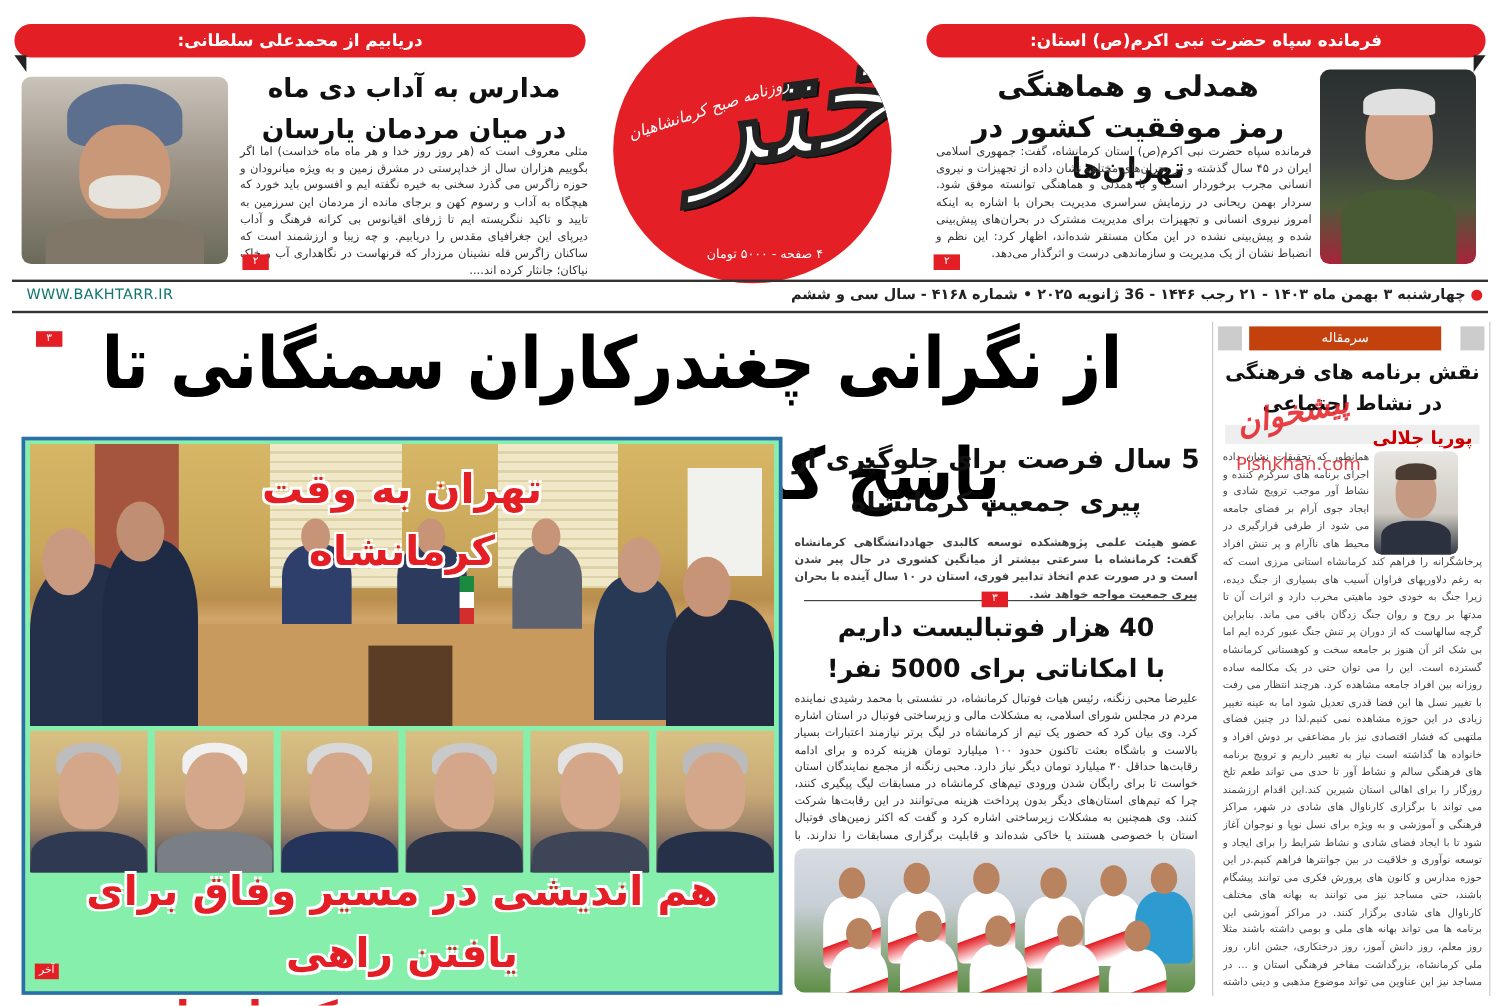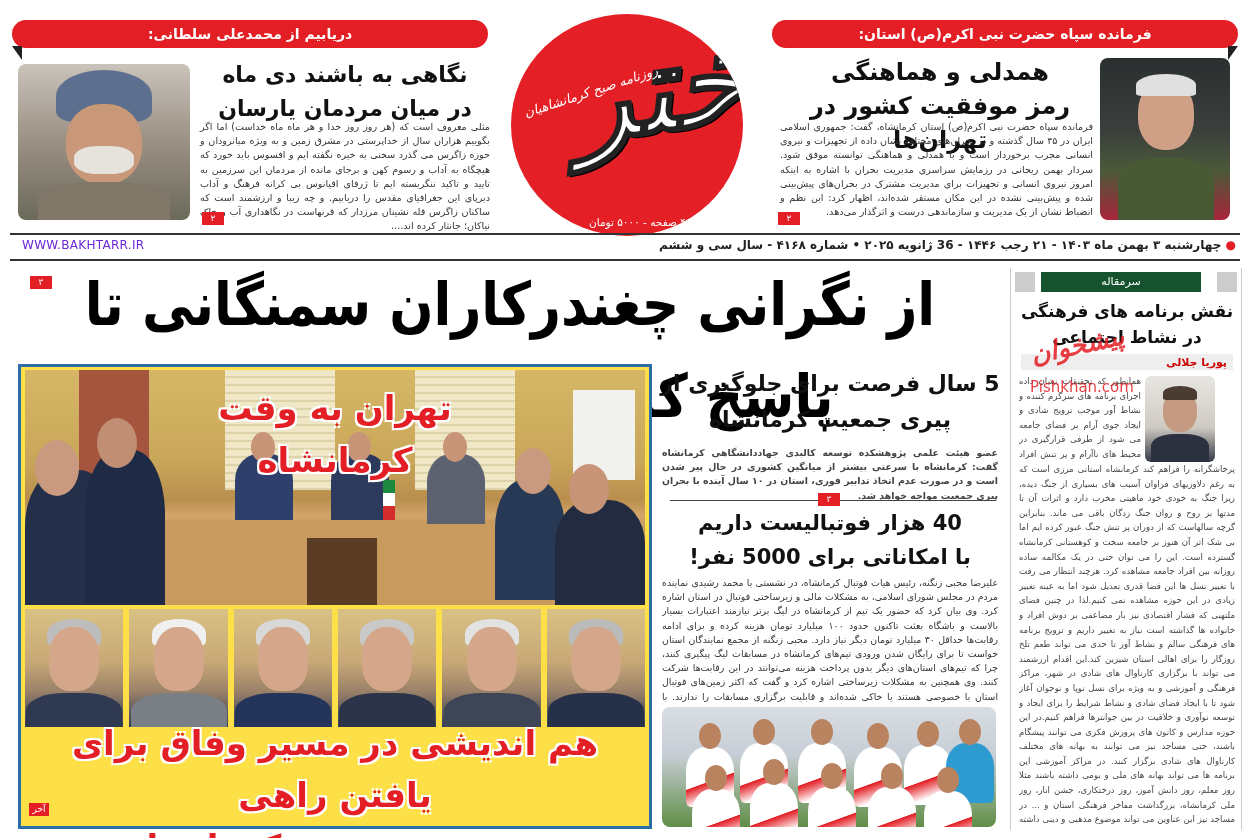--- a/index.html
+++ b/index.html
@@ -18,56 +18,56 @@
 
   .photo { position: absolute; border-radius: 8px; overflow: hidden; }
 
   
   .logo { position: absolute; left: 511px; top: 14px; width: 232px; width: 232px; height: 222px; border-radius: 50%;
           background: #e41f25; overflow: hidden; }
   .logo-word { position: absolute; color: #fff; font-family: "DejaVu Serif", serif; font-weight: bold; font-style: italic;
                font-size: 120px; line-height: 1; left: 60px; top: 10px; transform: rotate(-8deg);
                text-shadow: 0 0 0 #000, 2px 2px 0 #000; -webkit-text-stroke: 2px #222; }
   .logo-tag { position: absolute; color: #fff; font-size: 13px; font-style: italic; left: 10px; top: 70px; transform: rotate(-18deg); }
-  .logo-price { position: absolute; color: #fff; font-size: 10.5px; left: 78px; bottom: 8px; }
+  .logo-price { position: absolute; color: #fff; font-size: 10.5px; left: 78px; bottom: 18px; }
 
   
   .rule { position: absolute; left: 10px; right: 10px; height: 1.5px; background: #333; }
   .dateline { position: absolute; right: 14px; top: 238px; font-size: 12px; font-weight: bold; color: #222; }
-  .website { position: absolute; left: 22px; top: 238px; font-size: 12px; color: #6d28d9; direction: ltr; letter-spacing: 0.3px; }
+  .website { position: absolute; left: 22px; top: 238px; font-size: 12px; color: #0f766e; direction: ltr; letter-spacing: 0.3px; }
 
   .headline-main { position: absolute; left: 26px; top: 270px; width: 968px; text-align: center; font-family: "DejaVu Sans", sans-serif;
                    font-weight: 900; font-size: 52px; line-height: 80px; color: #000; letter-spacing: -1px; transform: scaleY(1.15); }
 
   
-  .center-frame { position: absolute; left: 18px; top: 364px; width: 634px; height: 465px; border: 3px solid #2d6ea8; background: #fde047; }
+  .center-frame { position: absolute; left: 18px; top: 364px; width: 634px; height: 465px; border: 3px solid #2d6ea8; background: #86efac; }
   .meeting-photo { position: absolute; left: 4px; top: 3px; width: 620px; height: 235px;
                    background: linear-gradient(180deg, #d6b766 0%, #c9a75a 38%, #b98e4d 55%, #d2a56a 62%, #7a5a3f 100%); overflow: hidden; }
   .overlay-headline { position: absolute; font-weight: 900; color: #e31e24; text-shadow: 2px 2px 0 #fff, -2px -2px 0 #fff, 2px -2px 0 #fff, -2px 2px 0 #fff; }
   .portrait-row { position: absolute; left: 4px; top: 242px; width: 620px; height: 118px; display: flex; gap: 6px; }
   .portrait { flex: 1; background: linear-gradient(180deg, #d9c184 0%, #c7a876 45%, #9a8169 70%, #2f3a55 100%); position: relative; overflow: hidden; }
   .portrait .face { position: absolute; left: 50%; top: 18px; width: 50px; height: 64px; margin-left: -25px; border-radius: 45% 45% 40% 40%; background: #d4a78a; }
   .portrait .hair { position: absolute; left: 50%; top: 10px; width: 54px; height: 28px; margin-left: -27px; border-radius: 50% 50% 20% 20%; background: #bbb; }
   .portrait .suit { position: absolute; left: 50%; bottom: -10px; width: 96px; height: 44px; margin-left: -48px; border-radius: 40% 40% 0 0; background: #263049; }
 
   
   .mid-title { position: absolute; left: 660px; width: 340px; text-align: center; font-weight: bold; color: #111; }
   .mid-body { position: absolute; left: 662px; width: 336px; font-size: 9.4px; line-height: 14.2px; text-align: justify; color: #333; }
   .team-photo { position: absolute; left: 662px; top: 707px; width: 334px; height: 120px; border-radius: 8px; overflow: hidden;
                 background: linear-gradient(180deg, #d8dde2 0%, #c8ced6 40%, #5f8e46 100%); }
   .player { position: absolute; width: 48px; height: 60px; border-radius: 40% 40% 10% 10%; background: linear-gradient(160deg, #fff 55%, #e31e24 56%, #fff 80%); }
   .player .h { position: absolute; left: 13px; top: -24px; width: 22px; height: 26px; border-radius: 50%; background: #b98360; }
 
   
   .editorial { position: absolute; left: 1010px; top: 268px; width: 232px; height: 562px; border-left: 1px solid #ccc; border-right: 1px solid #ccc; }
-  .ed-label { position: absolute; left: 30px; top: 4px; width: 160px; height: 20px; background: #14532d; color: #fff; font-size: 11px; text-align: center; line-height: 20px; }
+  .ed-label { position: absolute; left: 30px; top: 4px; width: 160px; height: 20px; background: #c2410c; color: #fff; font-size: 11px; text-align: center; line-height: 20px; }
   .ed-label-side { position: absolute; top: 4px; width: 20px; height: 20px; background: #ccc; }
   .ed-title { position: absolute; left: 6px; top: 30px; width: 220px; text-align: center; font-weight: bold; font-size: 17px; line-height: 26px; color: #111; }
   .ed-author-bar { position: absolute; left: 10px; top: 86px; width: 212px; height: 16px; background: #eee; }
-  .ed-author { position: absolute; right: 14px; top: 88px; font-size: 11px; color: #c00; font-weight: bold; margin-left: 24px; }
+  .ed-author { position: absolute; right: 14px; top: 88px; font-size: 15px; color: #c00; font-weight: bold; margin-left: 24px; }
   .ed-photo { position: absolute; left: 134px; top: 108px; width: 70px; height: 86px; border-radius: 6px;
               background: linear-gradient(180deg, #e8e6e2 0%, #cfcac2 60%, #343944 100%); overflow: hidden; }
   .ed-body { position: absolute; font-size: 8.6px; line-height: 14.6px; text-align: justify; color: #444; }
 
   .watermark { position: absolute; left: 1030px; top: 330px; color: #e31e24; font-size: 26px; font-weight: bold; font-style: italic; opacity: 0.85; transform: rotate(-12deg); }
   .watermark2 { position: absolute; left: 1030px; top: 378px; color: #e31e24; font-size: 15px; opacity: 0.85; direction: ltr; }
 </style>
 </head>
 <body>
 
@@ -95,21 +95,21 @@
 <div class="banner-tail" style="left:12px; top:46px; border-width:0 10px 14px 0; border-color:transparent #222 transparent transparent;"></div>
 
 <div class="photo" style="left:18px; top:64px; width:172px; height:156px; background:linear-gradient(180deg,#c9c3ba 0%,#9a9084 50%,#6b6a5a 100%);">
   <div style="position:absolute; left:38px; top:6px; width:96px; height:52px; border-radius:50% 50% 20% 20%; background:#5c6f8e;"></div>
   <div style="position:absolute; left:48px; top:40px; width:76px; height:80px; border-radius:45%; background:#c99878;"></div>
   <div style="position:absolute; left:56px; top:82px; width:60px; height:28px; border-radius:40%; background:#e6e2dc;"></div>
   <div style="position:absolute; left:20px; top:118px; width:132px; height:40px; border-radius:40% 40% 0 0; background:#807768;"></div>
 </div>
 
 <div class="teaser-title" style="left:200px; top:58px; width:290px; font-size:22px;">
-  <div>نگاهی به باشند دی ماه</div>
+  <div>مدارس به آداب دی ماه</div>
   <div>در میان مردمان یارسان</div>
 </div>
 <div class="teaser-body" style="left:200px; top:120px; width:290px;">مثلی معروف است که (هر روز روز خدا و هر ماه ماه خداست) اما اگر بگوییم هزاران سال از خداپرستی در مشرق زمین و به ویژه میانرودان و حوزه زاگرس می گذرد سخنی به خیره نگفته ایم و افسوس باید خورد که هیچگاه به آداب و رسوم کهن و برجای مانده از مردمان این سرزمین به تایید و تاکید ننگریسته ایم تا ژرفای اقیانوس بی کرانه فرهنگ و آداب دیرپای این جغرافیای مقدس را دریابیم. و چه زیبا و ارزشمند است که ساکنان زاگرس قله نشینان مرزدار که قرنهاست در نگاهداری آب و خاک نیاکان؛ جانثار کرده اند....</div>
 <div class="page-badge" style="left:202px; top:212px;">۲</div>
 
 <div class="logo">
   <div class="logo-word">باختر</div>
   <div class="logo-tag">روزنامه صبح کرمانشاهیان</div>
   <div class="logo-price">۴ صفحه - ۵۰۰۰ تومان</div>
 </div>

